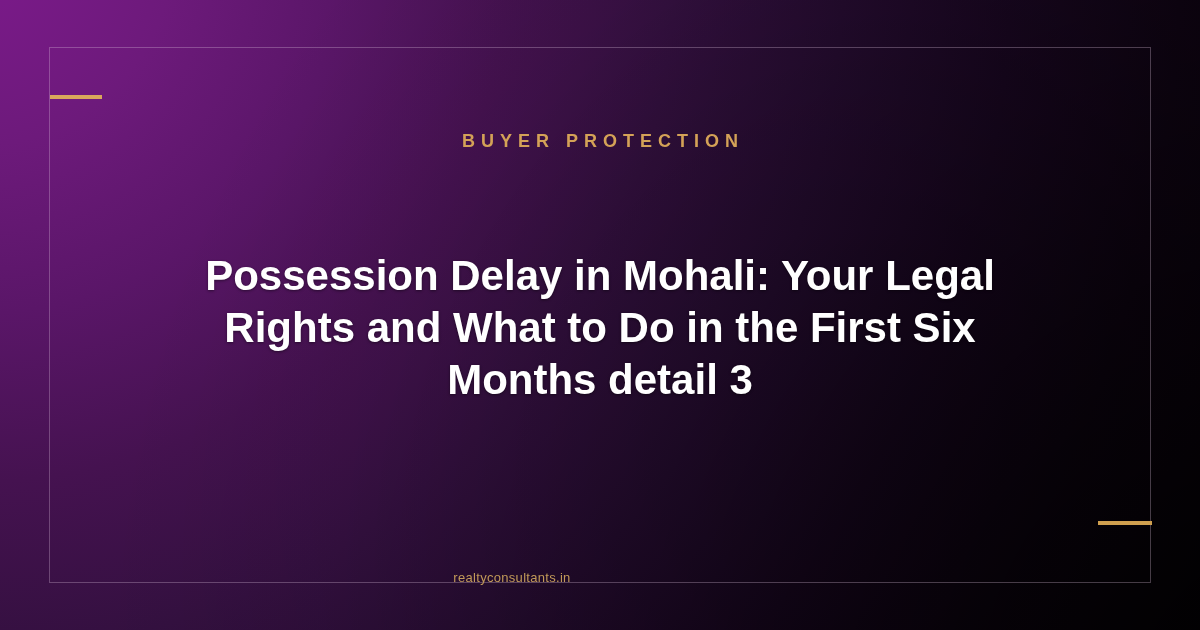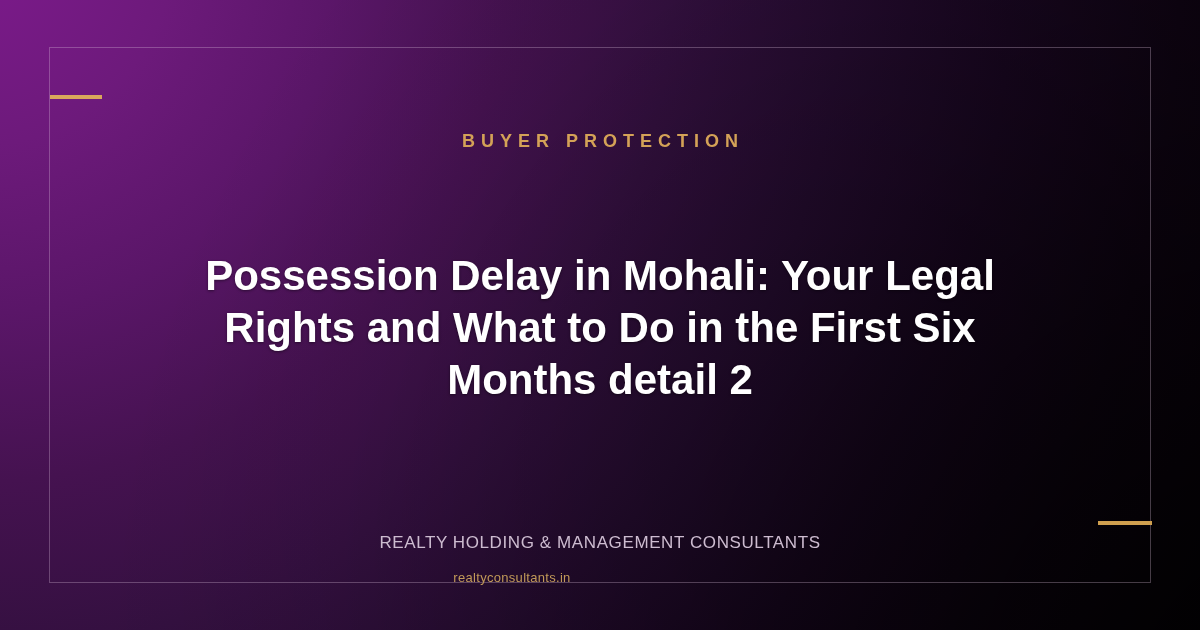--- a/index.html
+++ b/index.html
@@ -124,20 +124,19 @@
 
   <div id="frame"></div>
 
   <div id="accent-top-left"></div>
   <div id="accent-bottom-right"></div>
 
   <div id="content">
 
     <div id="eyebrow">BUYER PROTECTION</div>
 
-    <h1 id="headline">Possession Delay in Mohali: Your Legal Rights and What to Do in the First Six Months detail 2</h1>
+    <h1 id="headline">Possession Delay in Mohali: Your Legal Rights and What to Do in the First Six Months detail 3</h1>
 
-    <div id="brand">REALTY HOLDING &amp; MANAGEMENT CONSULTANTS</div>
 
     <div id="site">realtyconsultants.in</div>
 
   </div>
 </div>
 
 </body></html>

